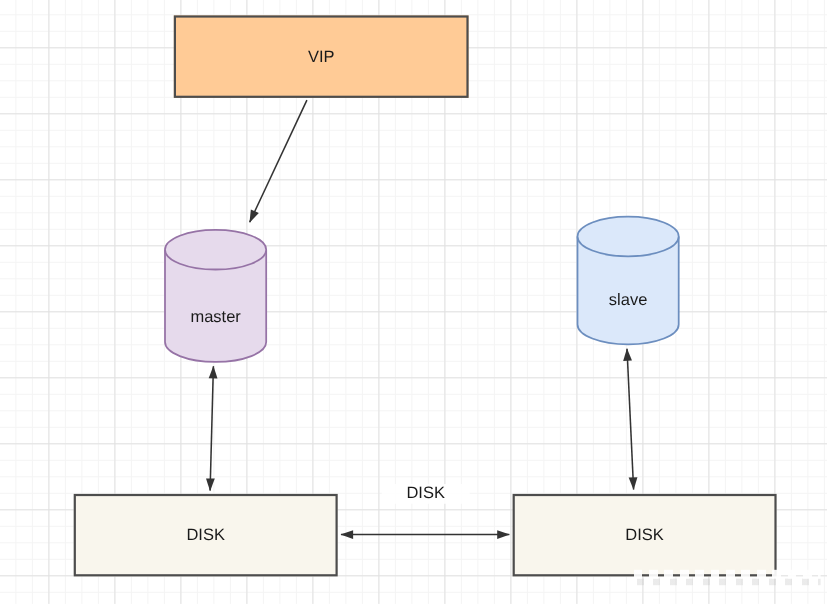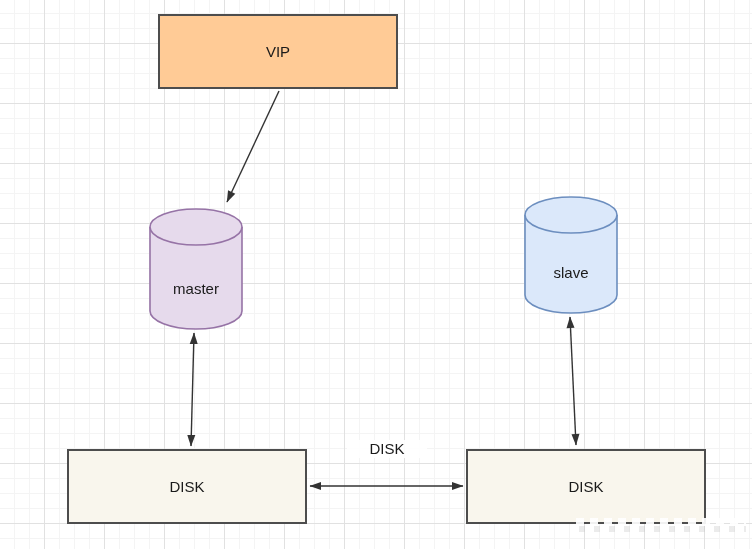--- a/index.html
+++ b/index.html
@@ -15,21 +15,21 @@
     background-position:44px 43px,44px 43px,-1px 13px,-1px 13px;
     font-family:"Liberation Sans",sans-serif;
     color:#1a1a1a;
   }
   .layer{position:absolute;left:0;top:0;}
   .node{
     position:absolute;display:flex;align-items:center;justify-content:center;
     font-size:15px;line-height:1;box-sizing:border-box;
   }
   .box{border:2px solid #4d4d4d;}
-  #vip{left:158px;top:14px;width:240px;height:75px;}
+  #vip{left:158px;top:14px;width:268px;height:75px;}
   #disk-left{left:67px;top:449px;width:240px;height:75px;}
   #disk-right{left:466px;top:449px;width:240px;height:75px;}
   .shape-label{
     position:absolute;font-size:15px;line-height:18px;text-align:center;
   }
   #master-label{left:150px;top:280px;width:92px;}
   #slave-label{left:525px;top:264px;width:92px;}
   #drbd-label{
     left:347px;top:440px;width:80px;background:rgba(255,255,255,.9);
   }

